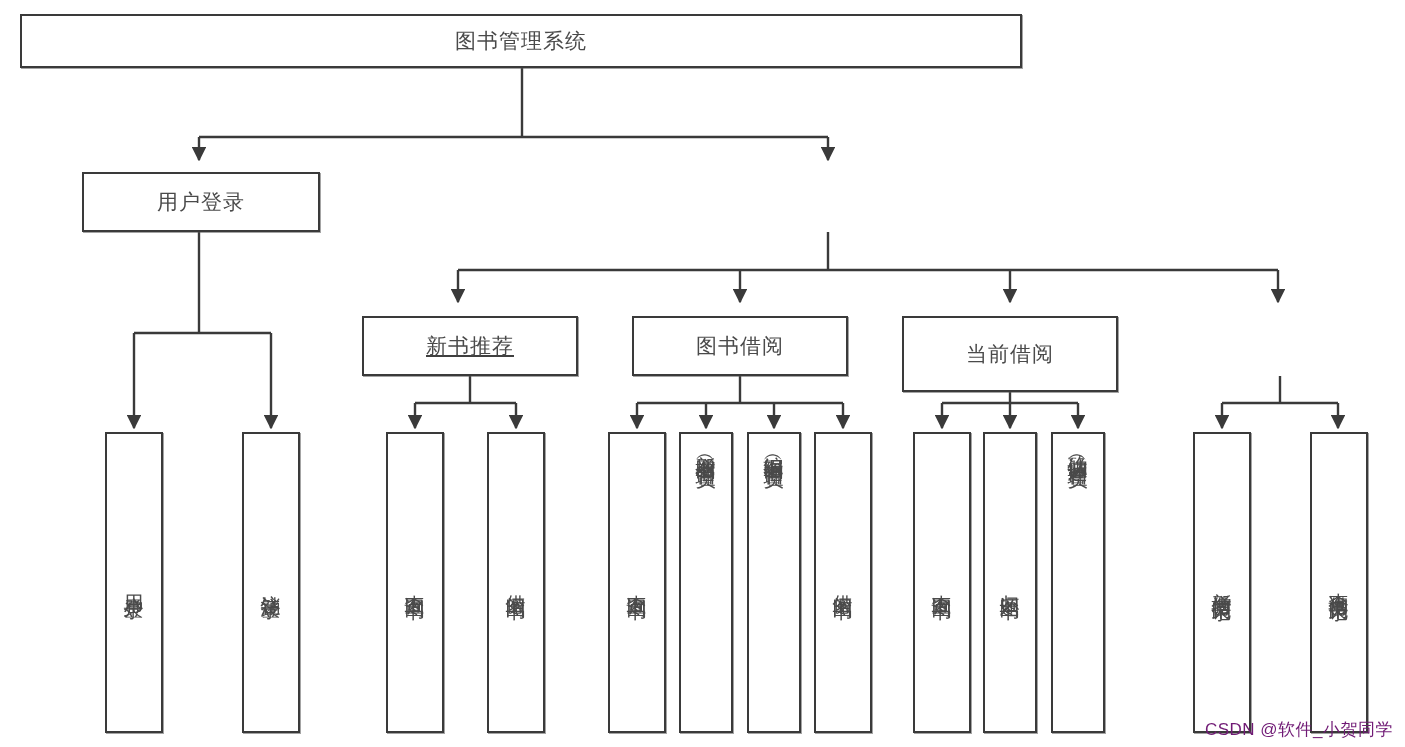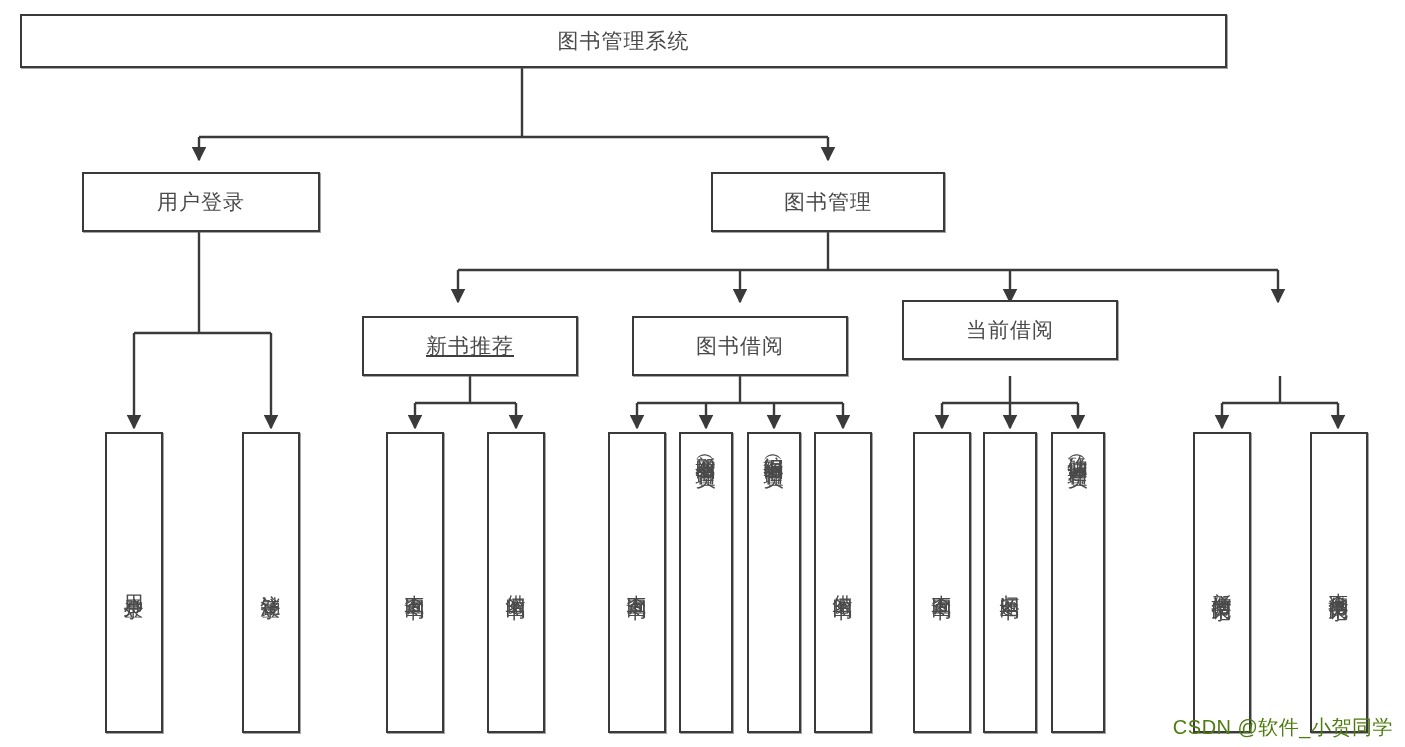--- a/index.html
+++ b/index.html
@@ -67,22 +67,22 @@
     padding-top: 0px;
   }
   .node.vert.center .label {
     margin-top: auto;
     margin-bottom: auto;
   }
   #watermark {
     position: absolute;
     right: 12px;
     bottom: 6px;
-    font-size: 20px;
-    color: #4d7c0f;
+    font-size: 17px;
+    color: #701a75;
     letter-spacing: 0.5px;
     white-space: nowrap;
     user-select: none;
   }
 </style>
 </head>
 <body>
 
 <div id="diagram-root">
 
@@ -129,38 +129,35 @@
       <path d="M 1010 403 L 1010 428" marker-end="url(#arrow)"></path>
       <path d="M 1078 403 L 1078 428" marker-end="url(#arrow)"></path>
 
       <path d="M 1280 376 L 1280 403"></path>
       <path d="M 1222 403 L 1338 403"></path>
       <path d="M 1222 403 L 1222 428" marker-end="url(#arrow)"></path>
       <path d="M 1338 403 L 1338 428" marker-end="url(#arrow)"></path>
     </g>
   </svg>
 
-  <div class="node horiz" style="left:20px; top:14px; width:1207px; height:54px;">
+  <div class="node horiz" style="left:20px; top:14px; width:1002px; height:54px;">
     <span class="label">图书管理系统</span>
   </div>
 
   <div class="node horiz" style="left:82px; top:172px; width:238px; height:60px;">
     <span class="label">用户登录</span>
   </div>
-  <div class="node horiz" style="left:711px; top:172px; width:234px; height:60px;">
-    <span class="label">图书管理</span>
-  </div>
 
   <div class="node horiz" style="left:362px; top:316px; width:216px; height:60px;text-decoration:underline;">
     <span class="label">新书推荐</span>
   </div>
   <div class="node horiz" style="left:632px; top:316px; width:216px; height:60px;">
     <span class="label">图书借阅</span>
   </div>
-  <div class="node horiz" style="left:902px; top:300px; width:216px; height:60px;">
+  <div class="node horiz" style="left:902px; top:316px; width:216px; height:76px;">
     <span class="label">当前借阅</span>
   </div>
 
   <div class="node vert center" style="left:105px; top:432px; width:58px; height:301px;">
     <span class="label">用户登录</span>
   </div>
   <div class="node vert center" style="left:242px; top:432px; width:58px; height:301px;">
     <span class="label">注销登录</span>
   </div>
 

